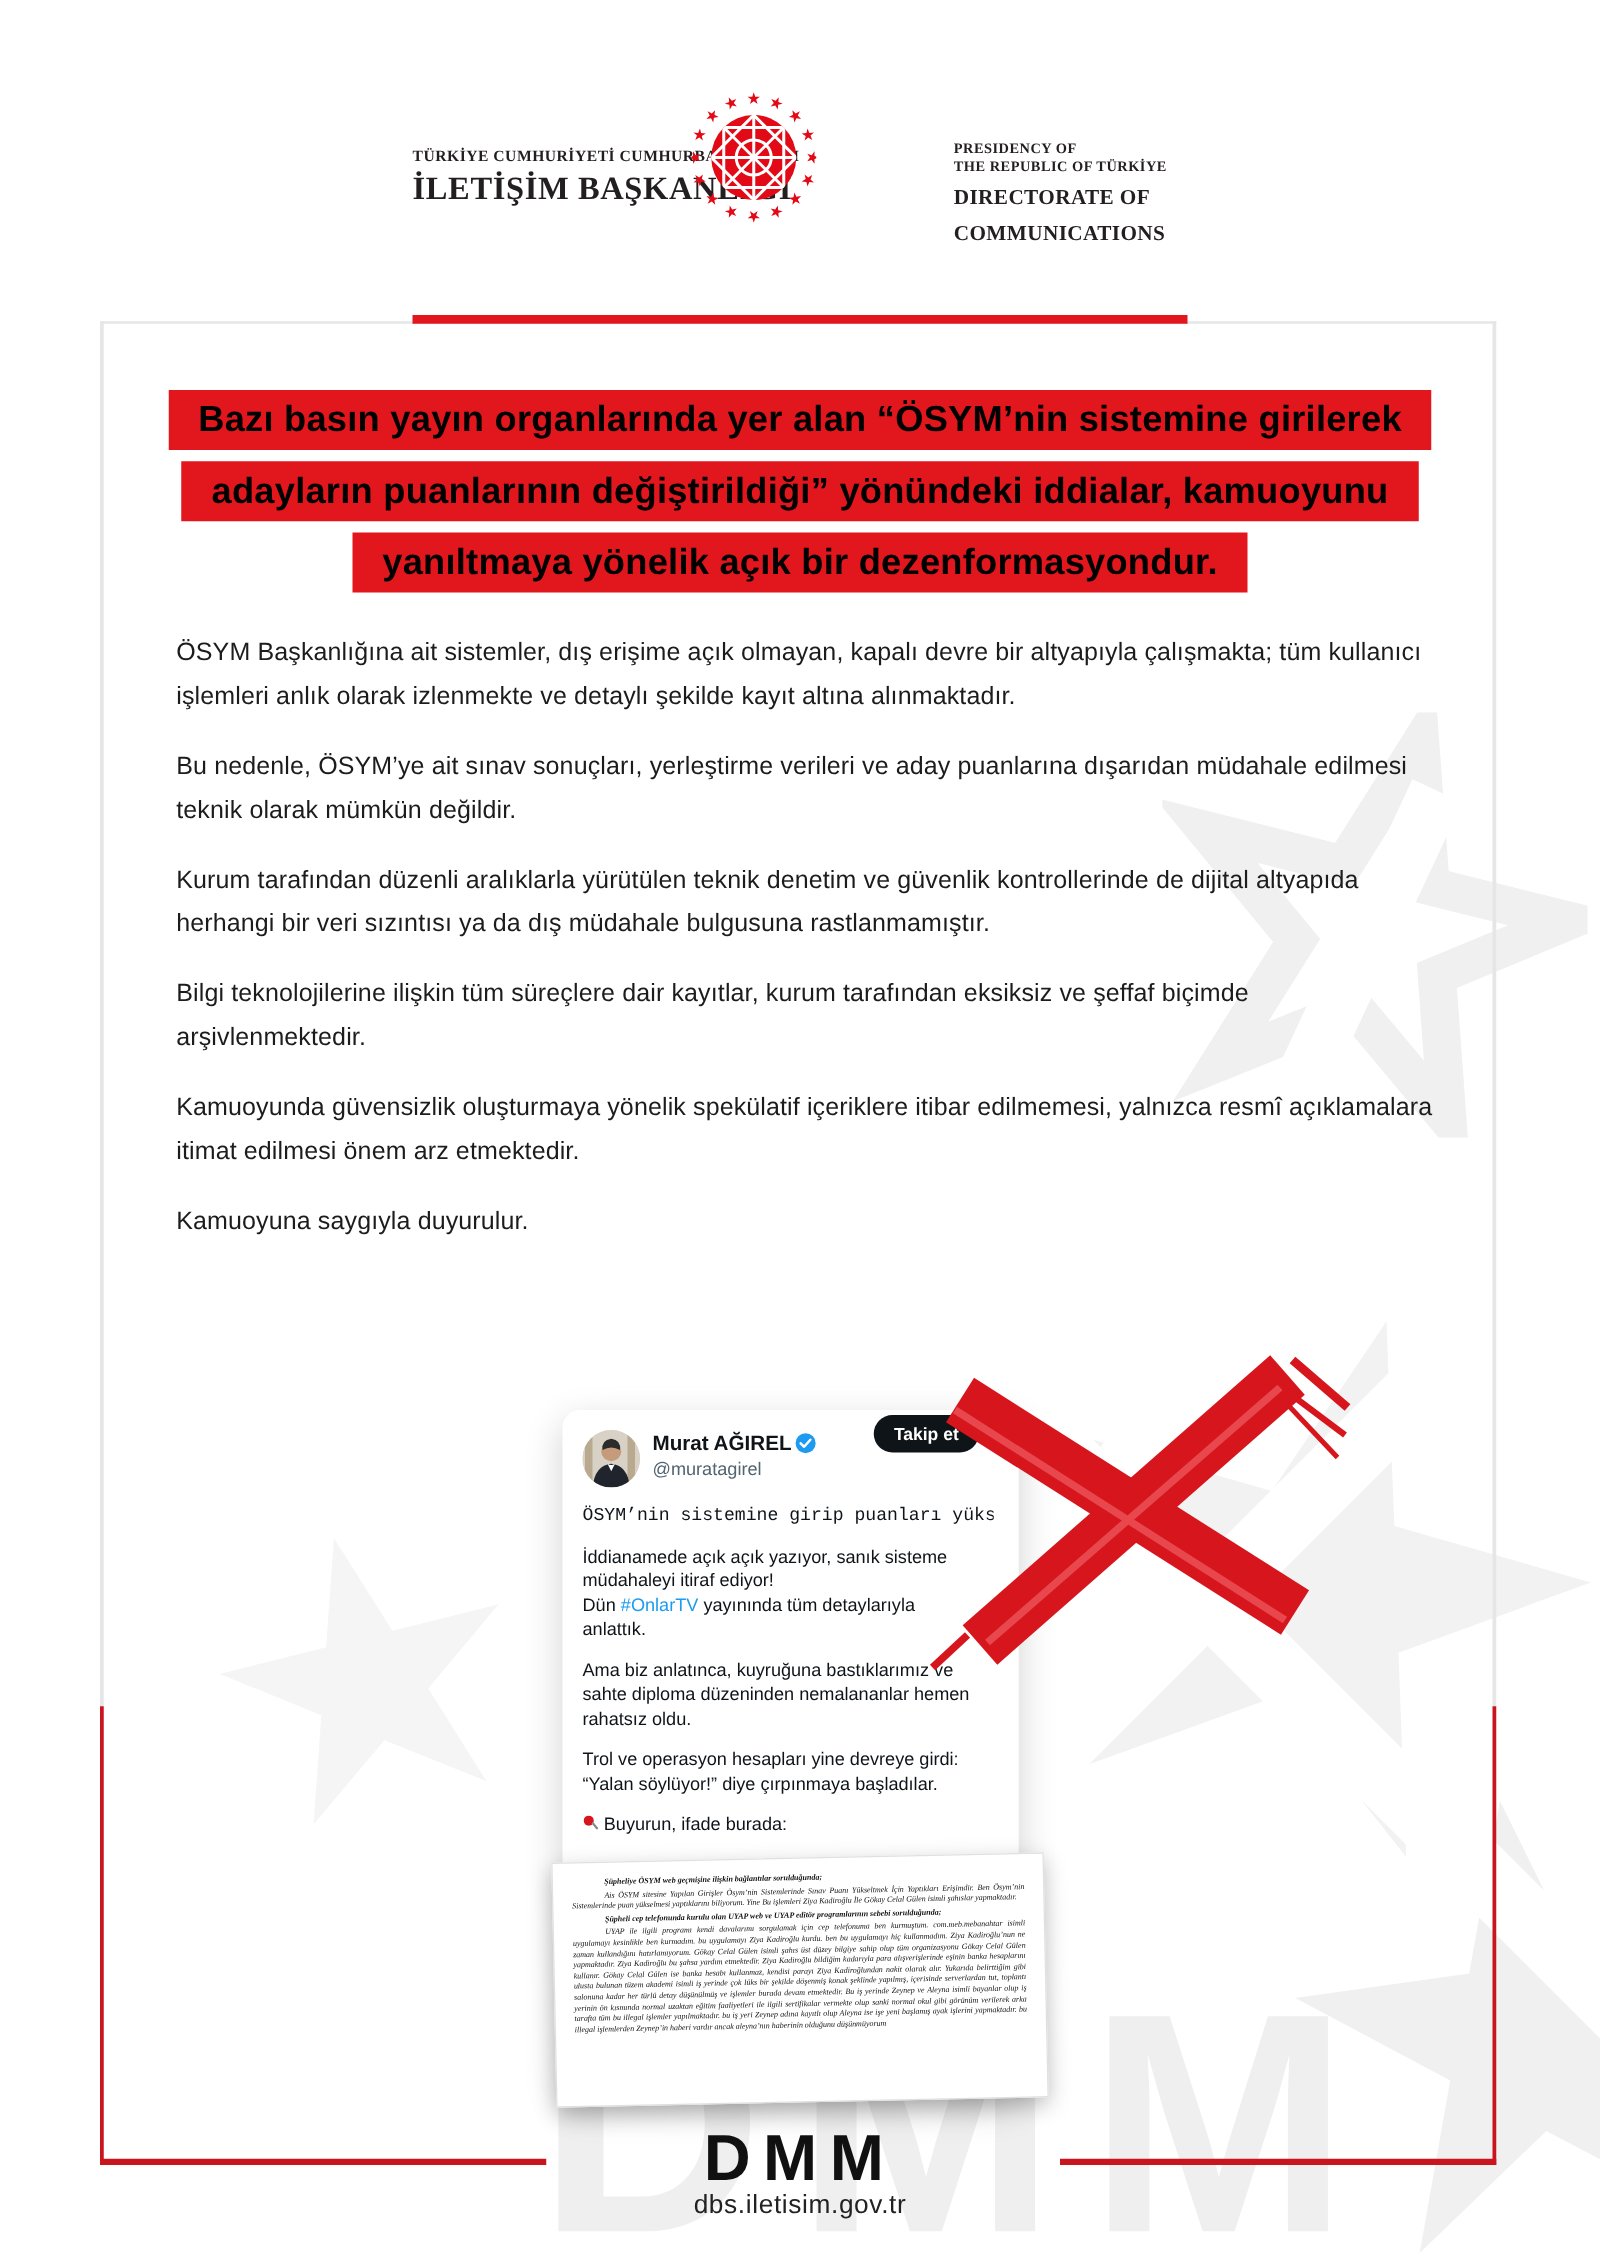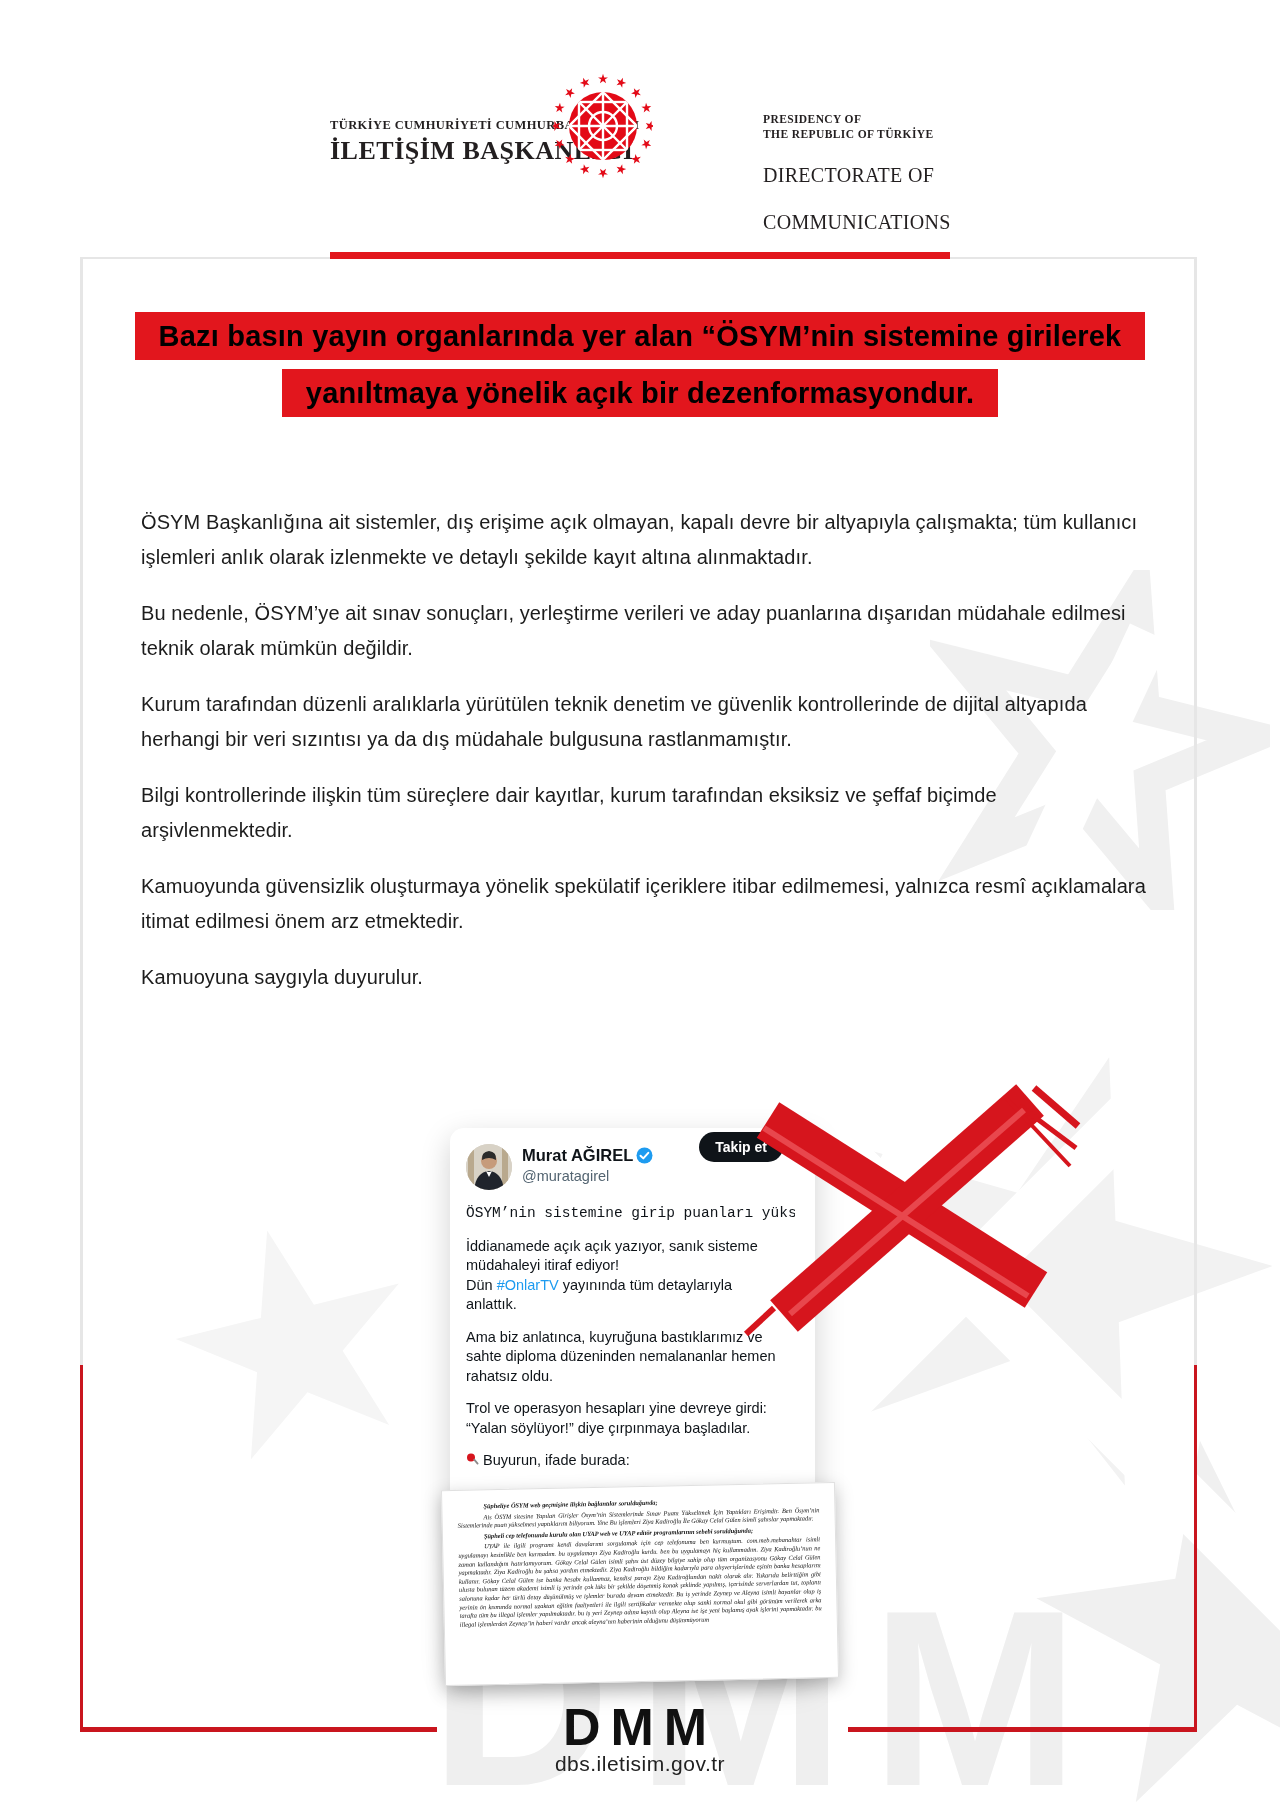--- a/index.html
+++ b/index.html
@@ -12,21 +12,21 @@
           font-size:250px;user-select:none;}
   
   .hdr-left{position:absolute;left:330px;top:118px;z-index:1;color:#231f20;
             font-family:"Liberation Serif", serif;}
   .hdr-left .l1{font-size:12.5px;font-weight:bold;letter-spacing:0.4px;}
   .hdr-left .l2{font-size:26px;font-weight:bold;margin-top:3px;letter-spacing:0.5px;}
   .emblem{position:absolute;left:553px;top:60px;z-index:1;}
   .hdr-right{position:absolute;left:763px;top:112px;z-index:1;color:#231f20;
              font-family:"Liberation Serif", serif;}
   .hdr-right .s{font-size:11.5px;font-weight:bold;letter-spacing:0.4px;line-height:15px;}
-  .hdr-right .b{font-size:20px;font-weight:normal;line-height:27px;letter-spacing:0.3px;margin-top:20px;}
+  .hdr-right .b{font-size:17px;font-weight:bold;line-height:27px;letter-spacing:0.3px;margin-top:2px;}
   
   .frame{position:absolute;z-index:1;}
   .f-top{left:80px;top:257px;width:1117px;height:2px;background:#e6e6e6;}
   .f-accent{left:330px;top:252px;width:620px;height:7px;background:#e2161d;}
   .f-left-gray{left:80px;top:257px;width:3px;height:1108px;background:#e6e6e6;}
   .f-left-red{left:80px;top:1365px;width:3px;height:367px;background:#c9151e;}
   .f-right-gray{left:1194px;top:257px;width:3px;height:1108px;background:#e6e6e6;}
   .f-right-red{left:1194px;top:1365px;width:3px;height:367px;background:#c9151e;}
   .f-bot-left{left:80px;top:1727px;width:357px;height:5px;background:#c9151e;}
   .f-bot-right{left:848px;top:1727px;width:349px;height:5px;background:#c9151e;}
@@ -146,28 +146,29 @@
   <div class="frame f-accent"></div>
   <div class="frame f-left-gray"></div>
   <div class="frame f-left-red"></div>
   <div class="frame f-right-gray"></div>
   <div class="frame f-right-red"></div>
   <div class="frame f-bot-left"></div>
   <div class="frame f-bot-right"></div>
 
   <div class="banner">
     <div class="line">Bazı basın yayın organlarında yer alan “ÖSYM’nin sistemine girilerek</div>
+    <div class="line">adayların puanlarının değiştirildiği” yönündeki iddialar, kamuoyunu</div>
     <div class="line">yanıltmaya yönelik açık bir dezenformasyondur.</div>
   </div>
 
   <div class="bodytext">
     <p>ÖSYM Başkanlığına ait sistemler, dış erişime açık olmayan, kapalı devre bir altyapıyla çalışmakta; tüm kullanıcı işlemleri anlık olarak izlenmekte ve detaylı şekilde kayıt altına alınmaktadır.</p>
     <p>Bu nedenle, ÖSYM’ye ait sınav sonuçları, yerleştirme verileri ve aday puanlarına dışarıdan müdahale edilmesi teknik olarak mümkün değildir.</p>
     <p>Kurum tarafından düzenli aralıklarla yürütülen teknik denetim ve güvenlik kontrollerinde de dijital altyapıda herhangi bir veri sızıntısı ya da dış müdahale bulgusuna rastlanmamıştır.</p>
-    <p>Bilgi kontrollerinde ilişkin tüm süreçlere dair kayıtlar, kurum tarafından eksiksiz ve şeffaf biçimde arşivlenmektedir.</p>
+    <p>Bilgi teknolojilerine ilişkin tüm süreçlere dair kayıtlar, kurum tarafından eksiksiz ve şeffaf biçimde arşivlenmektedir.</p>
     <p>Kamuoyunda güvensizlik oluşturmaya yönelik spekülatif içeriklere itibar edilmemesi, yalnızca resmî açıklamalara itimat edilmesi önem arz etmektedir.</p>
     <p>Kamuoyuna saygıyla duyurulur.</p>
   </div>
 
   <div class="tweet">
     <div class="tw-inner">
       <div class="tw-avatar">
         <svg width="46" height="46" viewBox="0 0 46 46">
           <rect width="46" height="46" fill="#d8d2c6"></rect>
           <rect x="2" y="0" width="6" height="46" fill="#b9a98e"></rect>

